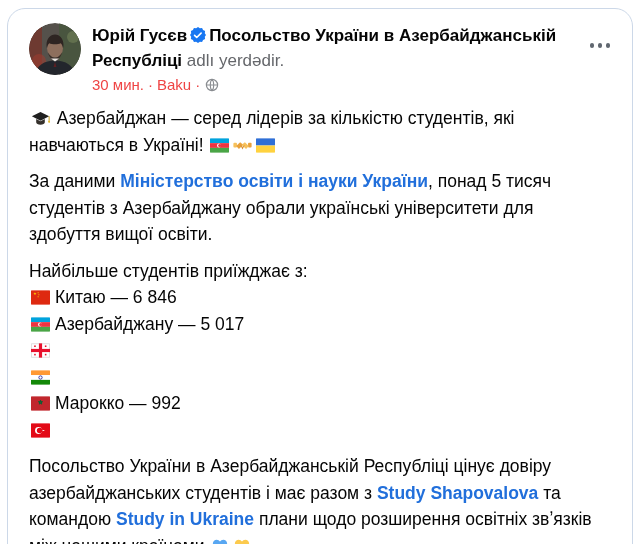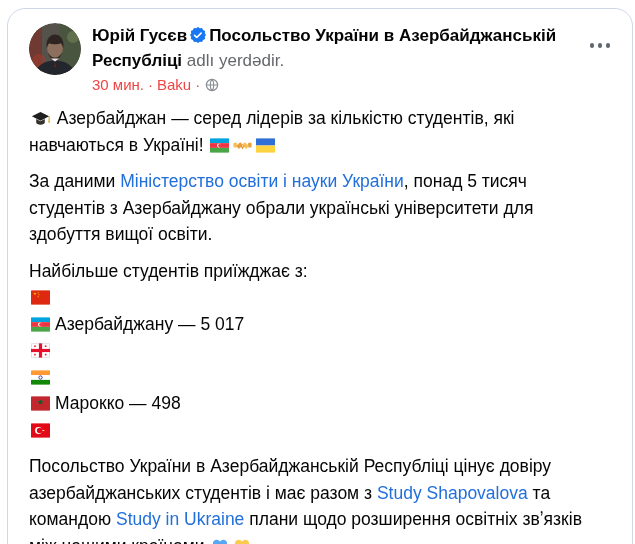--- a/index.html
+++ b/index.html
@@ -17,21 +17,21 @@
   .badge{display:inline-block;width:16px;height:16px;vertical-align:-2px;margin:0 3px 0 3px;}
   .badge svg{display:block;width:16px;height:16px;}
   .meta{display:flex;align-items:center;gap:4px;margin-top:3px;font-size:15px;color:#ef4444;}
   .globe{display:inline-block;width:14px;height:14px;margin-left:1px;}
   .globe svg{display:block;width:14px;height:14px;}
   .more{flex:0 0 auto;display:flex;gap:3.5px;align-items:center;padding:14px 6px;margin-top:6px;
         cursor:pointer;border-radius:50%;}
   .more i{display:block;width:4.5px;height:4.5px;border-radius:50%;background:#606770;}
   .post-body{padding:12px 26px 0 21px;font-size:17.5px;line-height:26.5px;color:#050505;}
   .para{margin:0 0 10px 0;max-width:578px;}
-  .link{color:#216fdb;font-weight:normal;cursor:pointer;}
+  .link{color:#216fdb;font-weight:bold;cursor:pointer;}
   .emoji{display:inline-block;vertical-align:-3px;margin:0 2px;line-height:0;}
   .emoji svg{display:inline-block;width:19px;height:17px;}
   .emoji.heart svg{width:18px;height:18px;}
   .emoji.sq svg{border-radius:2px;}
 </style>
 </head>
 <body>
 
 <div class="stage">
   <div class="card">
@@ -110,21 +110,21 @@
               <rect width="24" height="9" fill="#2f6fd6"></rect>
               <rect y="9" width="24" height="9" fill="#ffd23f"></rect>
             </svg></span></div>
         <div class="para"><span>За даними </span><span class="link">Міністерство освіти і науки України</span><span>, понад 5 тисяч студентів з Азербайджану обрали українські університети для здобуття вищої освіти.</span></div>
         <div class="para"><span>Найбільше студентів приїжджає з:</span><br><span class="emoji sq" style="margin-right: 5px;"><svg viewBox="0 0 24 18">
               <rect width="24" height="18" fill="#de2910"></rect>
               <polygon points="5,2.2 6,5.8 3,3.6 7,3.6 4,5.8" fill="#ffde00"></polygon>
               <circle cx="9" cy="3" r="0.7" fill="#ffde00"></circle>
               <circle cx="10" cy="5.5" r="0.7" fill="#ffde00"></circle>
               <circle cx="9" cy="8" r="0.7" fill="#ffde00"></circle>
-            </svg></span><br><span class="emoji sq" style="margin-right: 5px;"><svg viewBox="0 0 24 18">
+            </svg></span><span>Китаю — 6 846</span><br><span class="emoji sq" style="margin-right: 5px;"><svg viewBox="0 0 24 18">
               <rect width="24" height="6" fill="#00a3dd"></rect>
               <rect y="6" width="24" height="6" fill="#ef3340"></rect>
               <rect y="12" width="24" height="6" fill="#4aa546"></rect>
               <circle cx="11.3" cy="9" r="2.4" fill="#fff"></circle>
               <circle cx="12.3" cy="9" r="2" fill="#ef3340"></circle>
             </svg></span><span>Азербайджану — 5 017</span><br><span class="emoji sq" style="margin-right: 5px;"><svg viewBox="0 0 24 18">
               <rect x="0.5" y="0.5" width="23" height="17" fill="#fff" stroke="#d9d9d9"></rect>
               <rect x="10" width="4" height="18" fill="#e8112d"></rect>
               <rect y="7" width="24" height="4" fill="#e8112d"></rect>
               <rect x="4" y="2.6" width="2" height="2" fill="#e8112d"></rect>
@@ -132,21 +132,21 @@
               <rect x="4" y="13.2" width="2" height="2" fill="#e8112d"></rect>
               <rect x="17.5" y="13.2" width="2" height="2" fill="#e8112d"></rect>
             </svg></span><br><span class="emoji sq" style="margin-right: 5px;"><svg viewBox="0 0 24 18">
               <rect width="24" height="6" fill="#ff9933"></rect>
               <rect y="6" width="24" height="6" fill="#fff"></rect>
               <rect y="12" width="24" height="6" fill="#138808"></rect>
               <circle cx="12" cy="9" r="2.1" fill="none" stroke="#000088" stroke-width="0.9"></circle>
             </svg></span><br><span class="emoji sq" style="margin-right: 5px;"><svg viewBox="0 0 24 18">
               <rect width="24" height="18" fill="#c1272d"></rect>
               <path d="M12 4.8l1.6 5-4.3-3.1h5.4l-4.3 3.1z" fill="none" stroke="#006233" stroke-width="1.1"></path>
-            </svg></span><span>Марокко — 498</span><br><span class="emoji sq" style="margin-right: 5px;"><svg viewBox="0 0 24 18">
+            </svg></span><span>Марокко — 992</span><br><span class="emoji sq" style="margin-right: 5px;"><svg viewBox="0 0 24 18">
               <rect width="24" height="18" fill="#e30a17"></rect>
               <circle cx="9.5" cy="9" r="4.4" fill="#fff"></circle>
               <circle cx="10.9" cy="9" r="3.5" fill="#e30a17"></circle>
               <polygon points="17.6,9 14.6,7.9 14.6,10.1" fill="#fff"></polygon>
             </svg></span></div>
         <div class="para"><span>Посольство України в Азербайджанській Республіці цінує довіру азербайджанських студентів і має разом з </span><span class="link">Study Shapovalova</span><span> та командою </span><span class="link">Study in Ukraine</span><span> плани щодо розширення освітніх звʼязків між нашими країнами </span><span class="emoji heart"><svg viewBox="0 0 24 22">
               <path d="M12 20S2.5 14 2.5 7.6C2.5 4.4 5 2.5 7.6 2.5c1.9 0 3.5 1 4.4 2.6.9-1.6 2.5-2.6 4.4-2.6 2.6 0 5.1 1.9 5.1 5.1C21.5 14 12 20 12 20z" fill="#58a7f2"></path>
             </svg></span><span class="emoji heart"><svg viewBox="0 0 24 22">
               <path d="M12 20S2.5 14 2.5 7.6C2.5 4.4 5 2.5 7.6 2.5c1.9 0 3.5 1 4.4 2.6.9-1.6 2.5-2.6 4.4-2.6 2.6 0 5.1 1.9 5.1 5.1C21.5 14 12 20 12 20z" fill="#fcca4d"></path>
             </svg></span></div>

